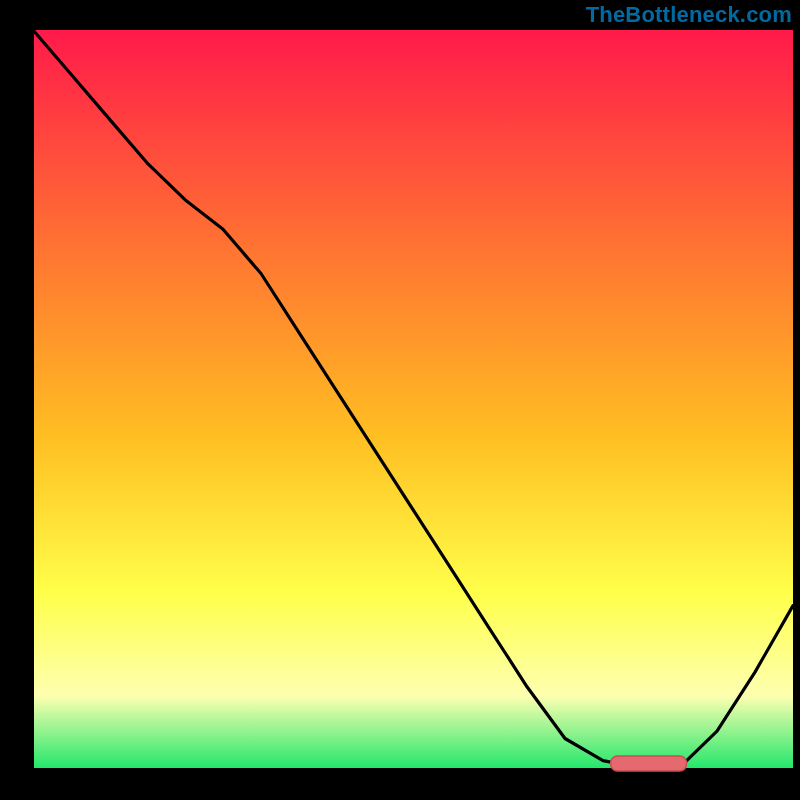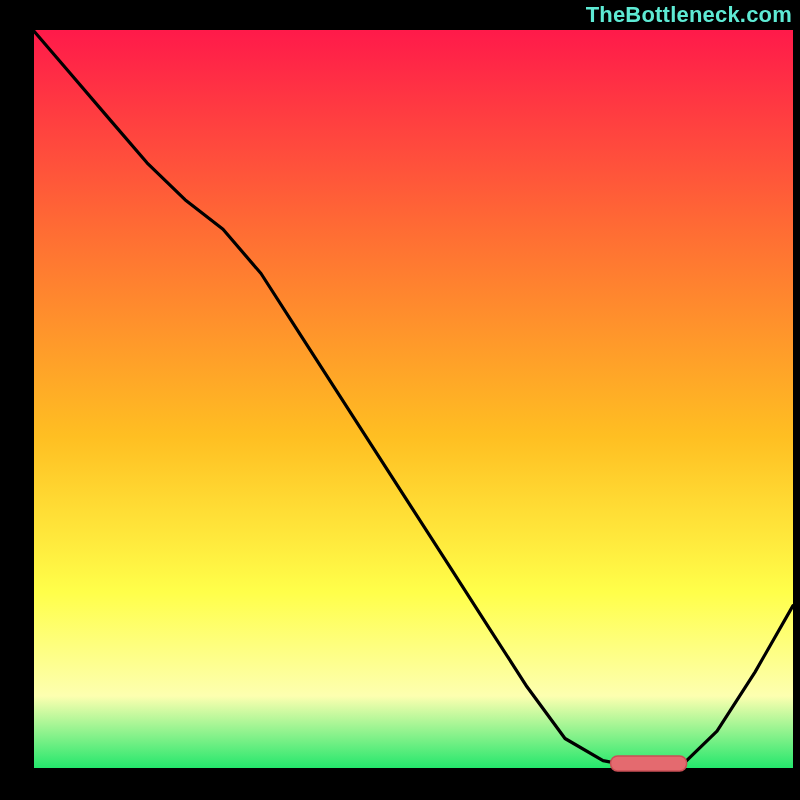--- a/index.html
+++ b/index.html
@@ -18,21 +18,21 @@
     height: 800px;
     background: #000;
   }
   .watermark {
     position: absolute;
     top: 2px;
     right: 8px;
     font-family: Arial, Helvetica, sans-serif;
     font-size: 22px;
     font-weight: 600;
-    color: #5eead4;
+    color: #0369a1;
     letter-spacing: 0.2px;
   }
   svg {
     position: absolute;
     left: 0;
     top: 0;
   }
 </style>
 </head>
 <body>

